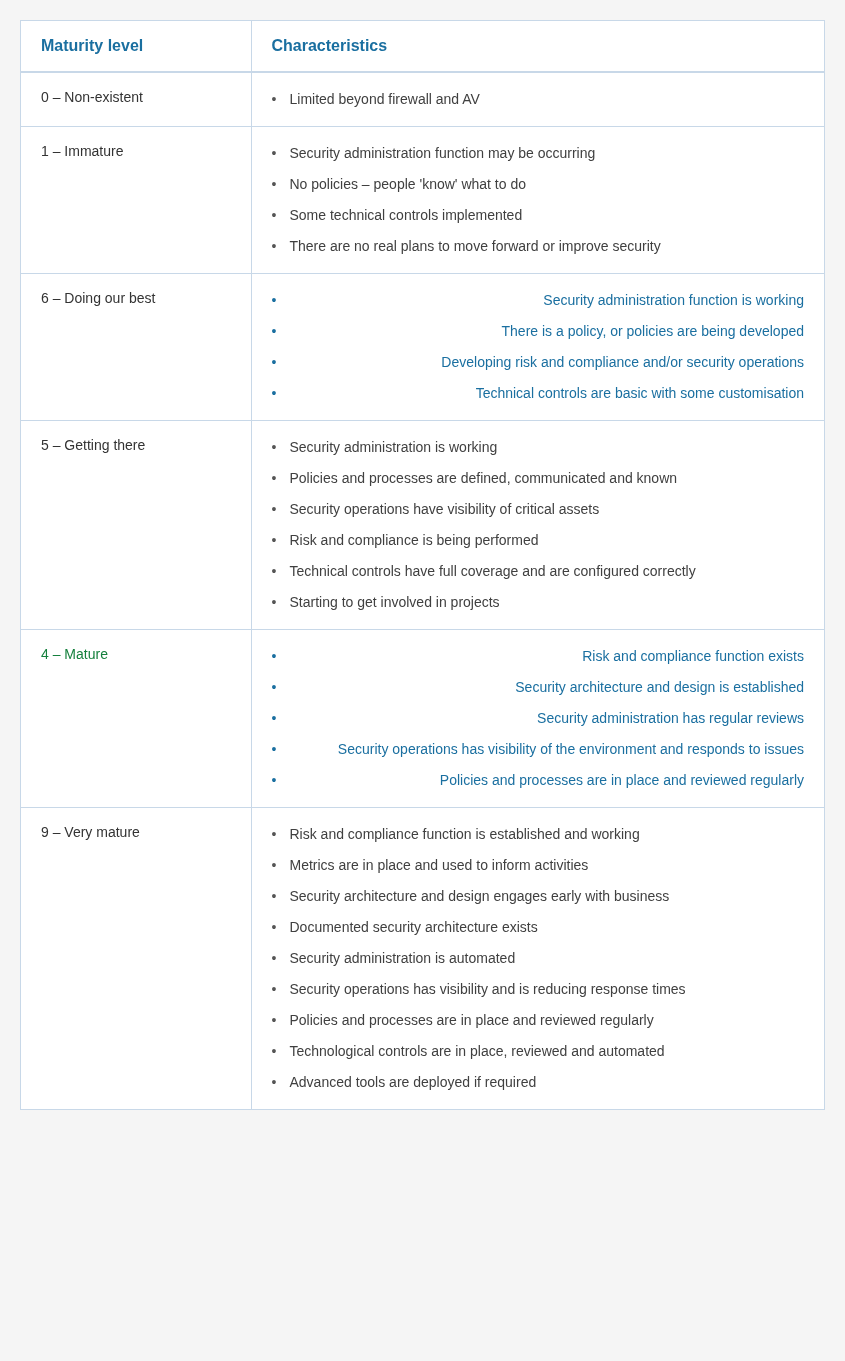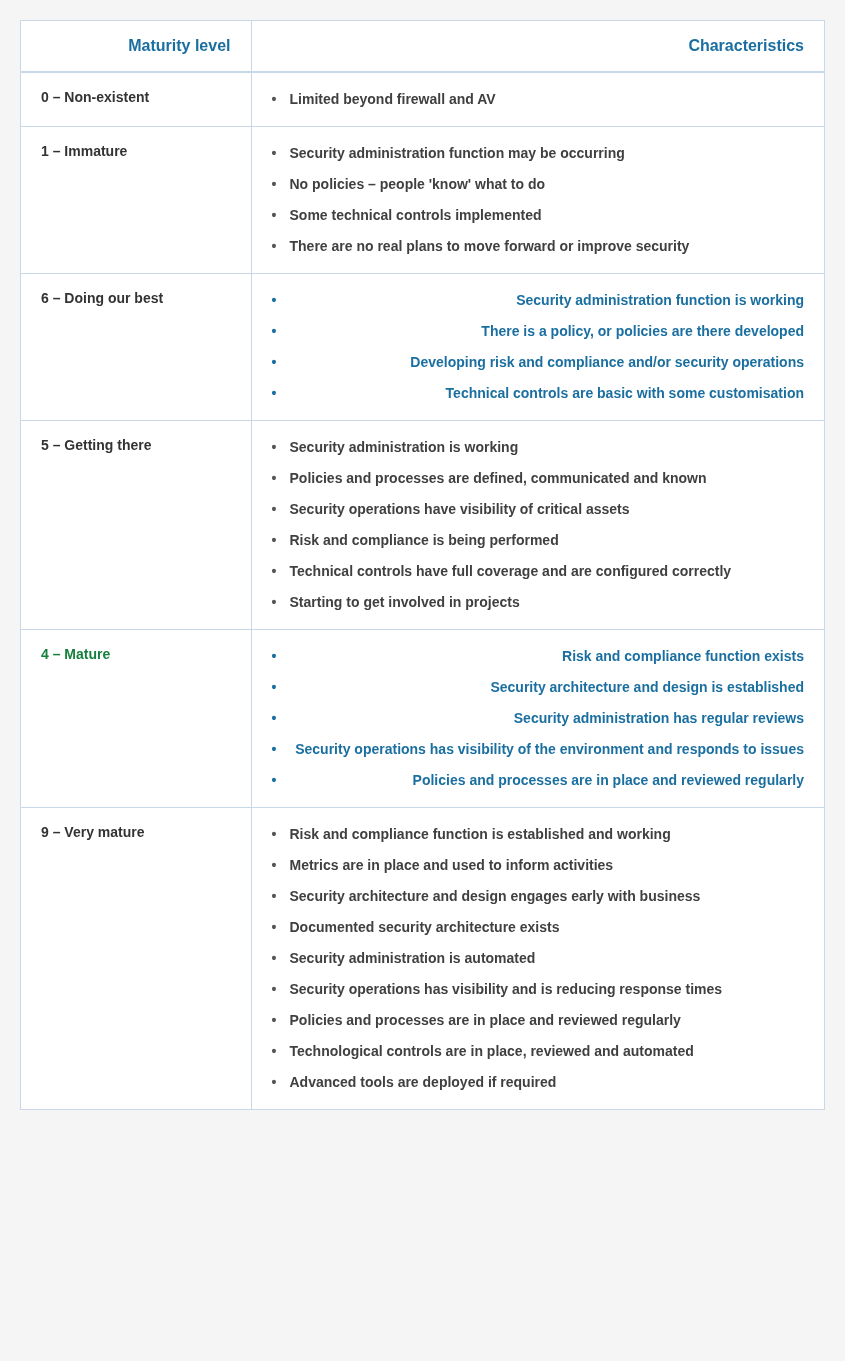--- a/index.html
+++ b/index.html
@@ -27,38 +27,37 @@
       width: 100%;
       border-collapse: collapse;
     }
 
     thead tr {
       background: #fff;
     }
 
     th {
       padding: 16px 20px;
-      text-align: right;
+      text-align: left;
       font-size: 16px;
       font-weight: bold;
       color: #1a6fa0;
       border-bottom: 2px solid #c8d8e8;
     }
 
     th:first-child {
       width: 230px;
       border-right: 1px solid #c8d8e8;
     }
 
     td {
       padding: 16px 20px;
       vertical-align: top;
       border-bottom: 1px solid #c8d8e8;
       color: #333;
-      font-weight: bold;
     }
 
     td:first-child {
       width: 230px;
       border-right: 1px solid #c8d8e8;
       font-size: 14px;
       color: #333;
     }
 
     .level-blue {
@@ -139,21 +138,21 @@
               <li>Some technical controls implemented</li>
               <li>There are no real plans to move forward or improve security</li>
             </ul>
           </td>
         </tr>
         <tr>
           <td>6 – Doing our best</td>
           <td>
             <ul class="blue-bullet">
               <li>Security administration function is working</li>
-              <li>There is a policy, or policies are there developed</li>
+              <li>There is a policy, or policies are being developed</li>
               <li>Developing risk and compliance and/or security operations</li>
               <li>Technical controls are basic with some customisation</li>
             </ul>
           </td>
         </tr>
         <tr>
           <td>5 – Getting there</td>
           <td>
             <ul class="gray-bullet">
               <li>Security administration is working</li>

